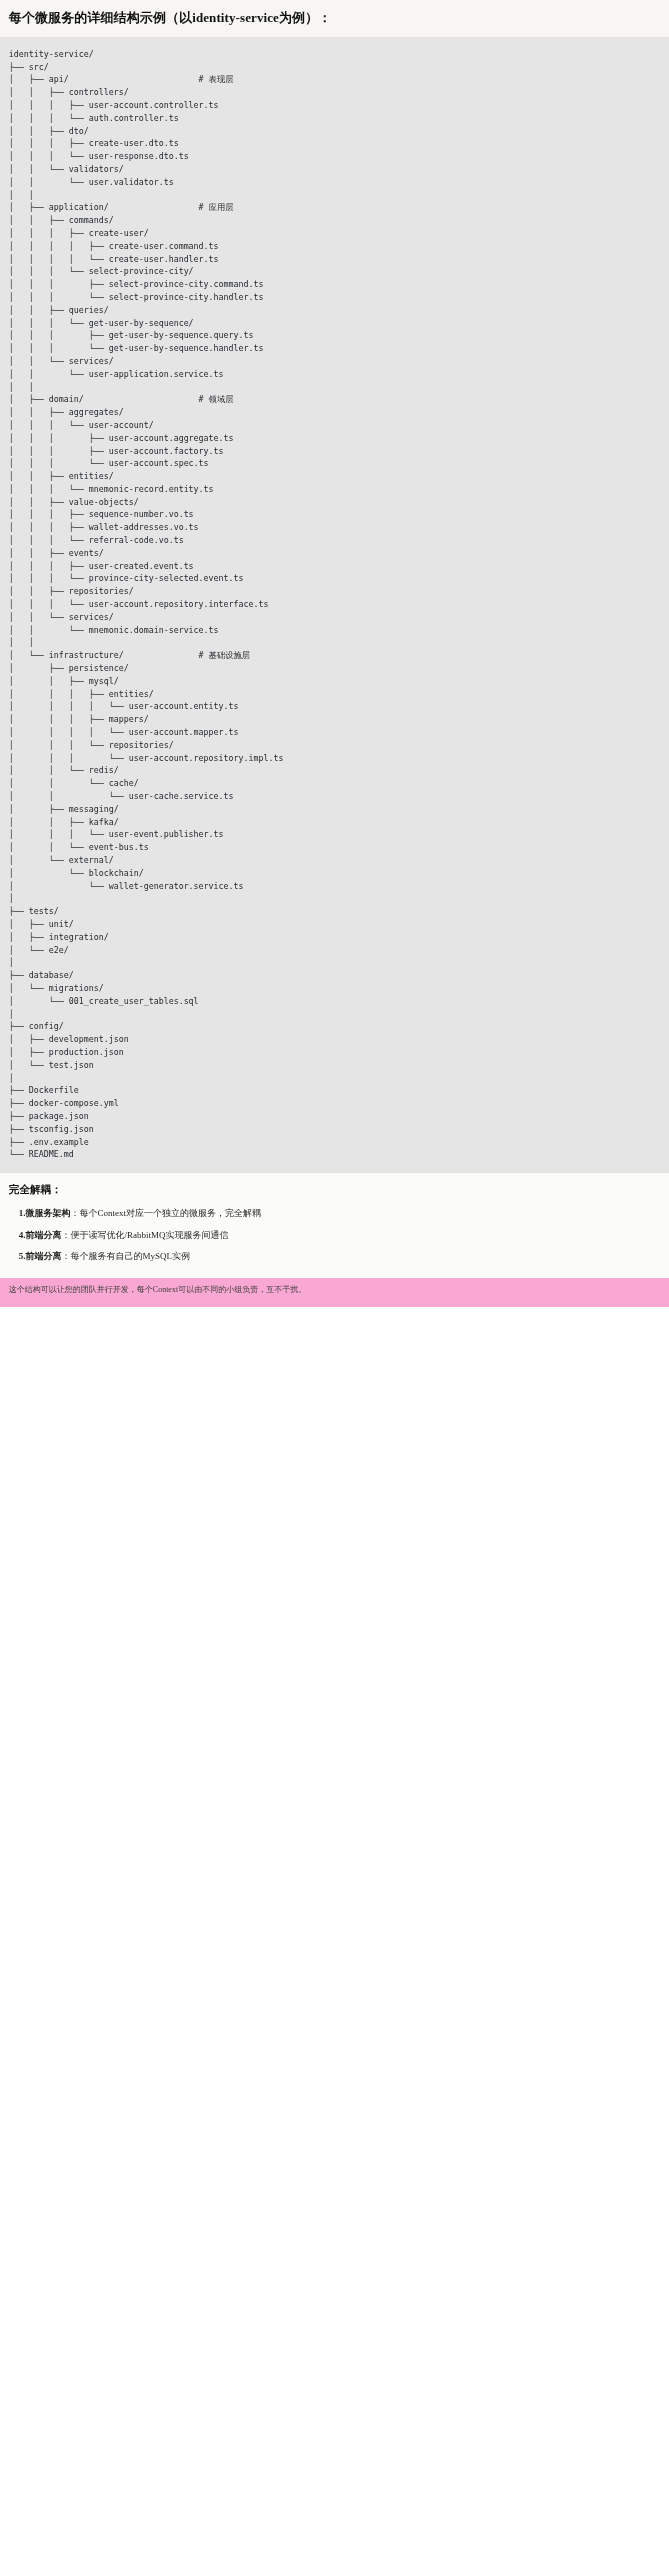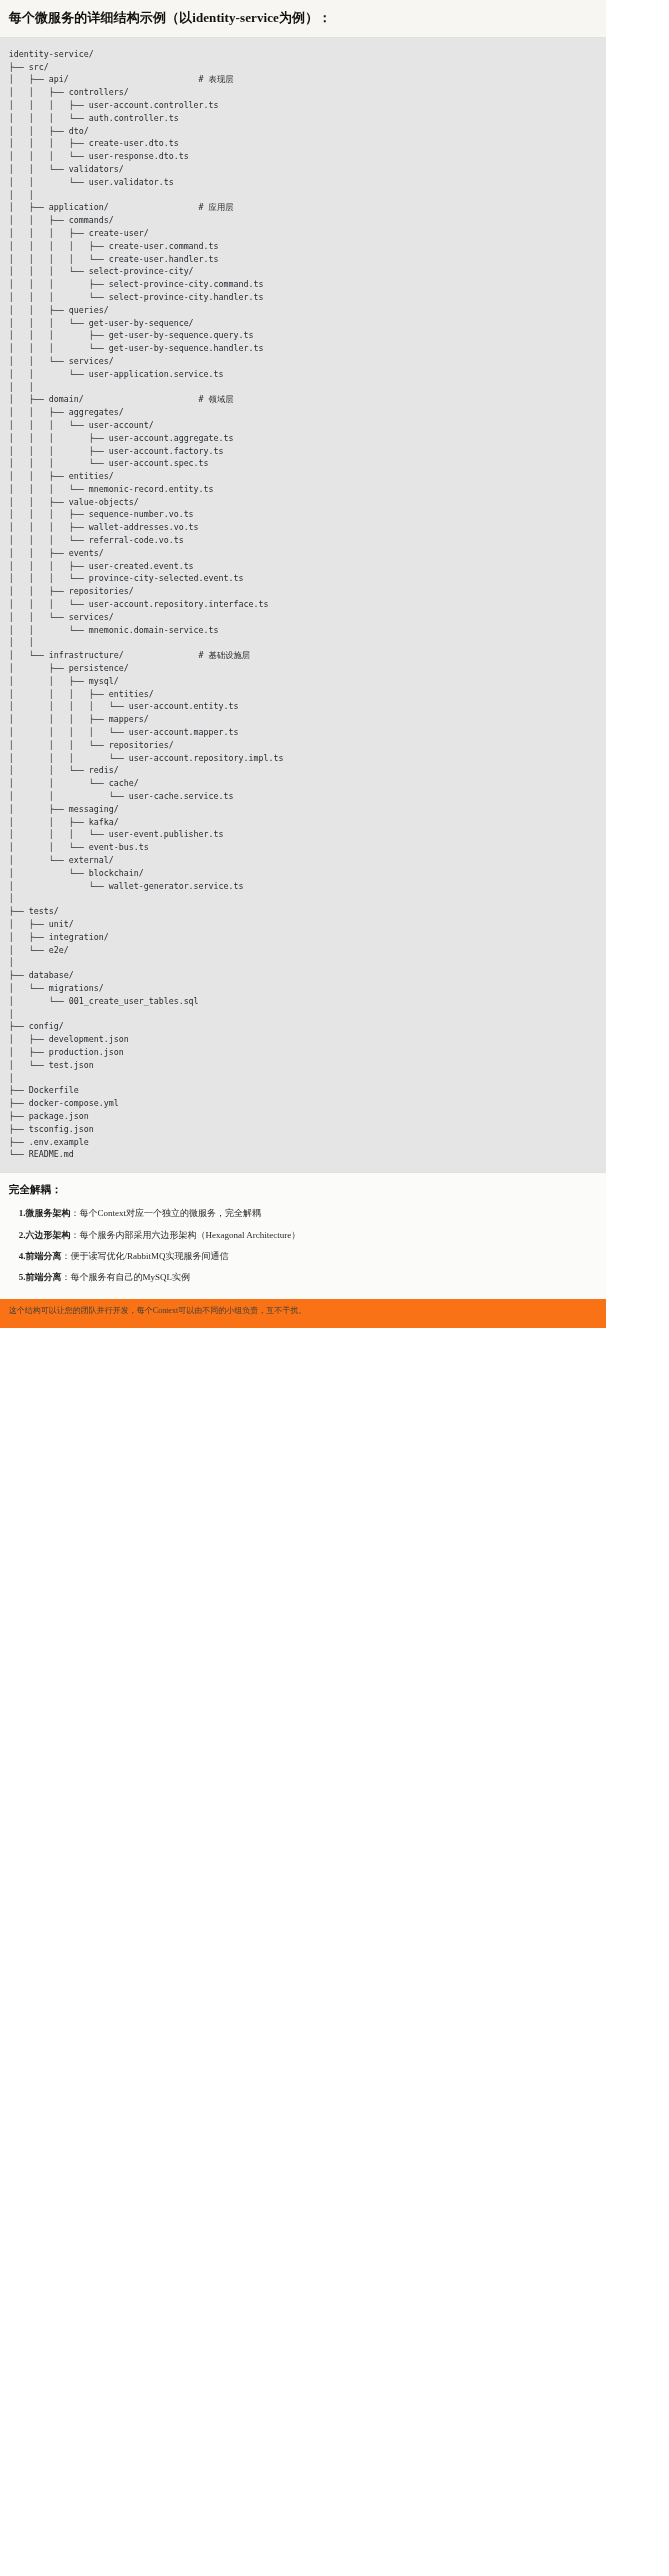--- a/index.html
+++ b/index.html
@@ -3,21 +3,21 @@
 <meta charset="utf-8">
 <style>
   * { box-sizing: border-box; }
   html, body { margin:0; padding:0; }
   body {
     width:669px;
     background:#ffffff;
     font-family:"Liberation Sans", sans-serif;
     color:#1a1a1a;
   }
-  .page { width:606px; }
+  .page { width:669px; }
 
   
   .title-band {
     background:#f7f6f3;
     border-bottom:0.6px solid #e3e1dc;
     padding:8.8px 8.8px 10px 8.8px;
   }
   .title-band h1 {
     margin:0;
     font-size:13px;
@@ -71,21 +71,21 @@
   }
   ol.keylist li .num { font-weight:bold; }
   ol.keylist li .lead { font-weight:bold; }
   ol.keylist li .desc { font-weight:normal; }
 
   .footnote {
     padding:6.3px 8.8px 11.3px 8.8px;
     font-size:8px;
     line-height:12px;
     color:#3d3d3a;
-    background:#f97316;
+    background:#f9a8d4;
     font-family:"Liberation Serif", serif;
   }
 </style>
 </head>
 <body>
 
 <div class="page">
 
   <div class="title-band">
     <h1>每个微服务的详细结构示例（以identity-service为例）：</h1>
@@ -181,23 +181,20 @@
 └── README.md</pre>
   </div>
 
   <div class="keys">
     <h2>完全解耦：</h2>
     <ol class="keylist">
       <li>
         <span class="num">1.</span><span class="lead">微服务架构</span><span class="desc">：每个Context对应一个独立的微服务，完全解耦</span>
       </li>
       <li>
-        <span class="num">2.</span><span class="lead">六边形架构</span><span class="desc">：每个服务内部采用六边形架构（Hexagonal Architecture）</span>
-      </li>
-      <li>
         <span class="num">4.</span><span class="lead">前端分离</span><span class="desc">：便于读写优化/RabbitMQ实现服务间通信</span>
       </li>
       <li>
         <span class="num">5.</span><span class="lead">前端分离</span><span class="desc">：每个服务有自己的MySQL实例</span>
       </li>
     </ol>
   </div>
 
   <div class="footnote">这个结构可以让您的团队并行开发，每个Context可以由不同的小组负责，互不干扰。</div>
 

